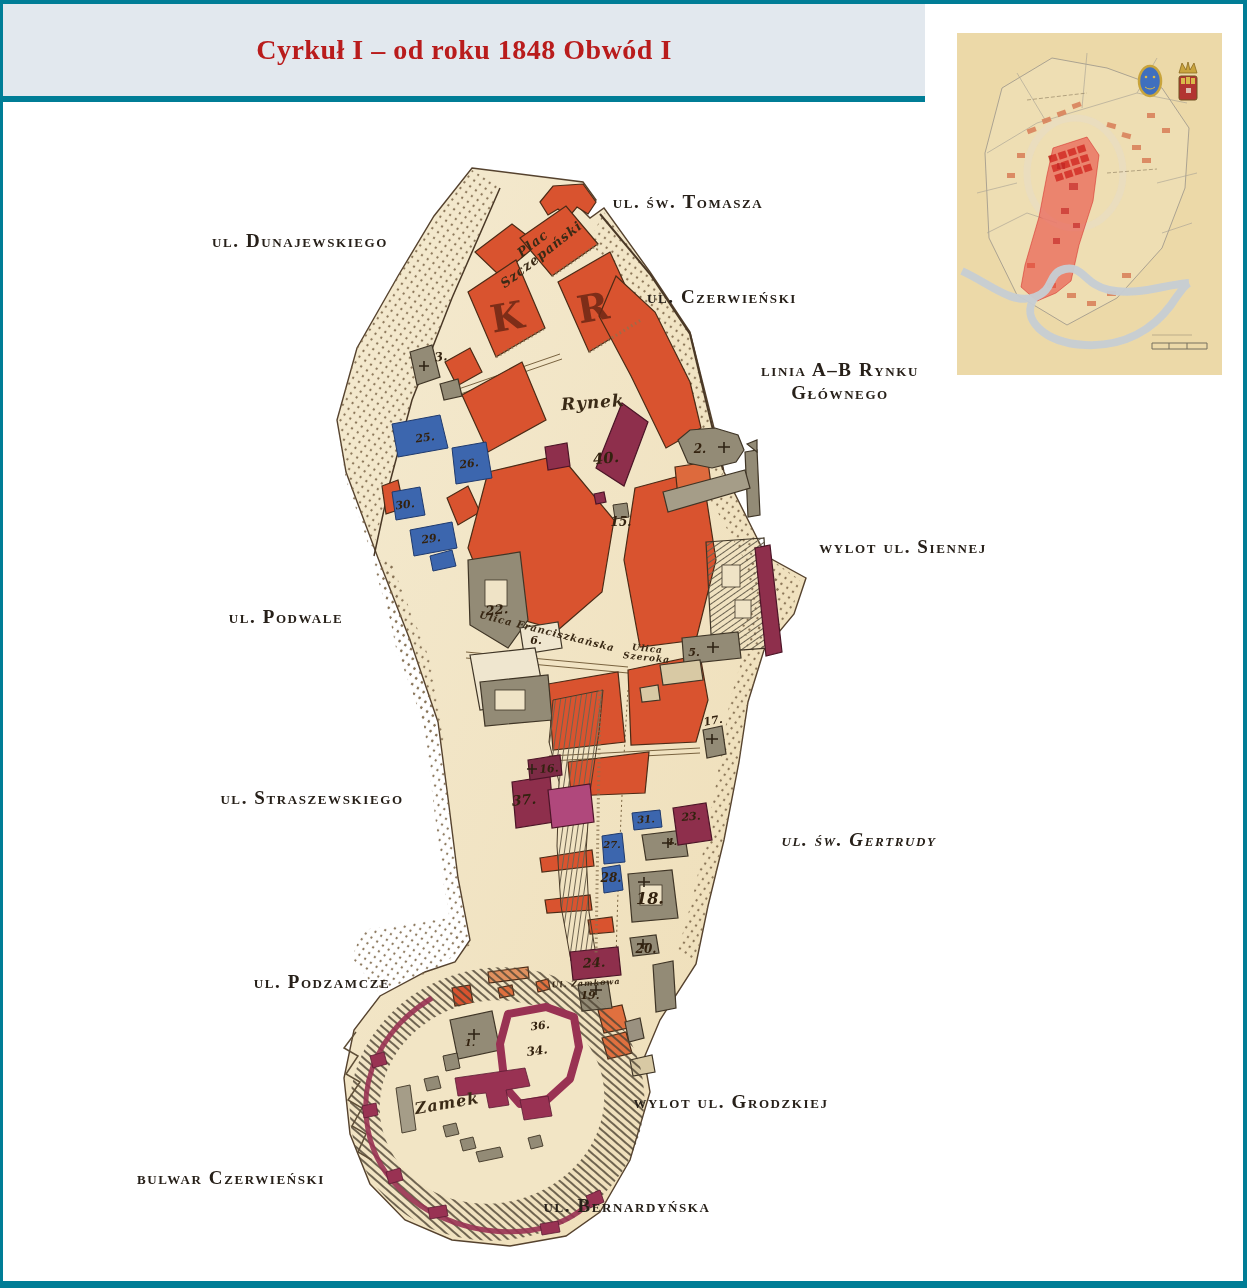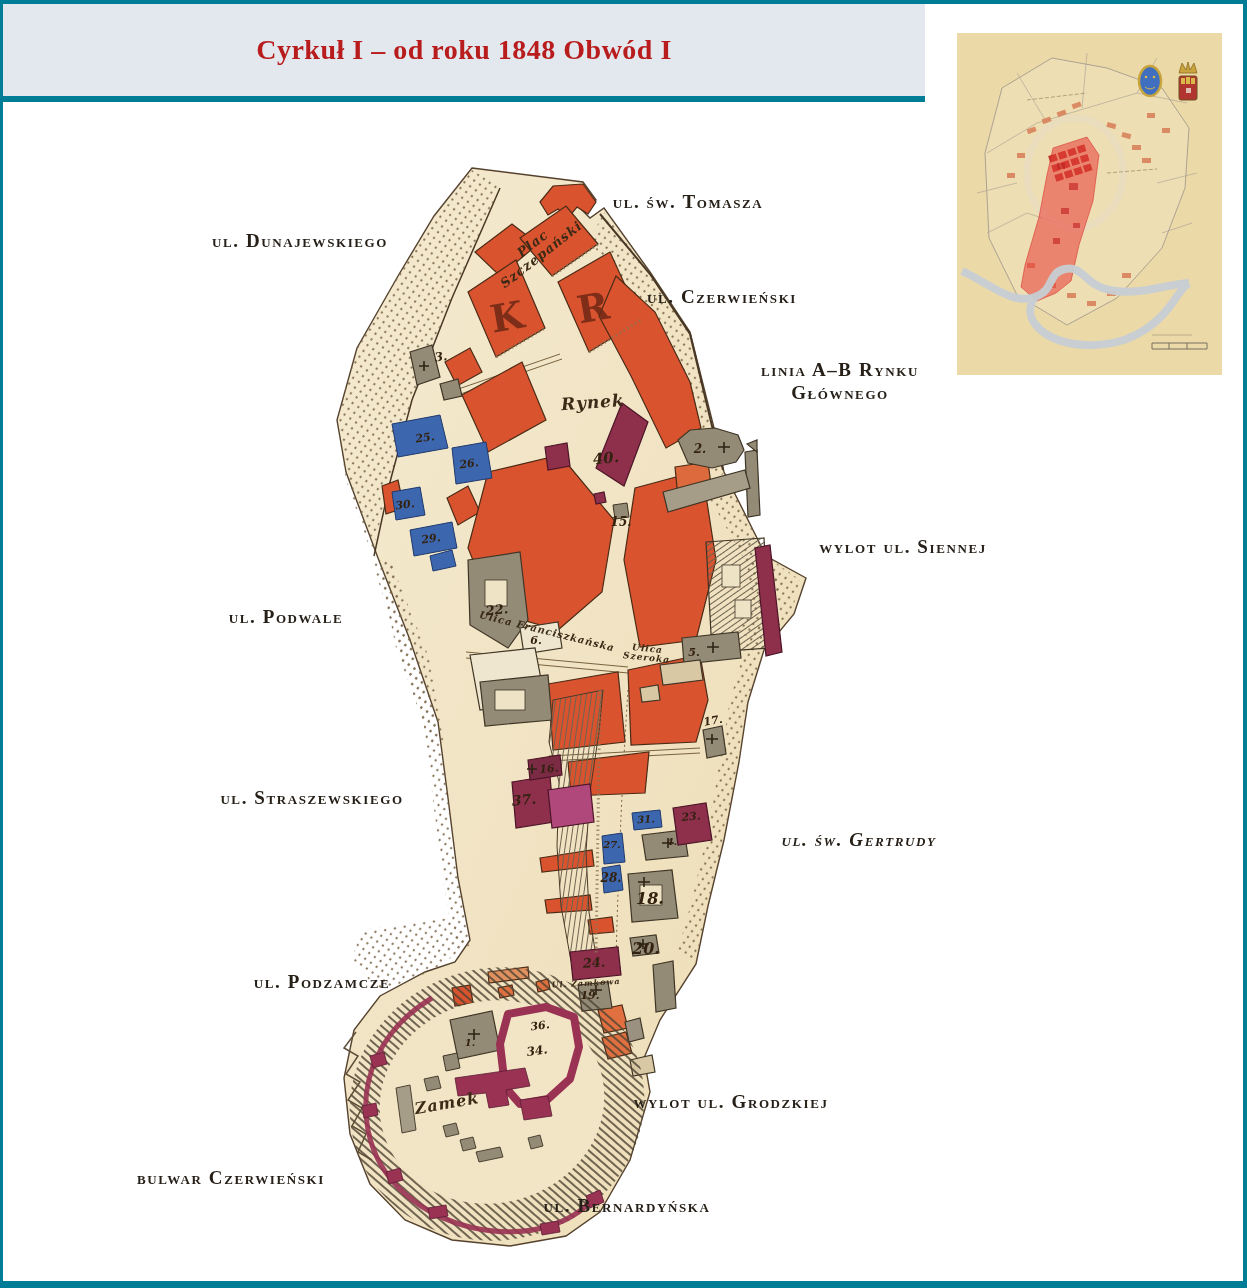--- a/index.html
+++ b/index.html
@@ -351,19 +351,19 @@
     <div class="map-label num" style="left: 694px; top: 653px; font-size: 11px; position: absolute; transform: translate(-50%, -50%) rotate(0deg);">5.</div>
     <div class="map-label num" style="left: 713px; top: 721px; font-size: 11px; position: absolute; transform: translate(-50%, -50%) rotate(-10deg);">17.</div>
     <div class="map-label num" style="left: 549px; top: 769px; font-size: 11px; position: absolute; transform: translate(-50%, -50%) rotate(-5deg);">16.</div>
     <div class="map-label num" style="left: 524px; top: 800px; font-size: 14px; position: absolute; transform: translate(-50%, -50%) rotate(-5deg);">37.</div>
     <div class="map-label num" style="left: 646px; top: 820px; font-size: 10px; position: absolute; transform: translate(-50%, -50%) rotate(-4deg);">31.</div>
     <div class="map-label num" style="left: 691px; top: 817px; font-size: 11px; position: absolute; transform: translate(-50%, -50%) rotate(-4deg);">23.</div>
     <div class="map-label num" style="left: 612px; top: 845px; font-size: 10px; position: absolute; transform: translate(-50%, -50%) rotate(0deg);">27.</div>
     <div class="map-label num" style="left: 611px; top: 878px; font-size: 12px; position: absolute; transform: translate(-50%, -50%) rotate(0deg);">28.</div>
     <div class="map-label num" style="left: 672px; top: 842px; font-size: 10px; position: absolute; transform: translate(-50%, -50%) rotate(0deg);">4.</div>
     <div class="map-label num" style="left: 650px; top: 899px; font-size: 16px; position: absolute; transform: translate(-50%, -50%) rotate(0deg);">18.</div>
-    <div class="map-label num" style="left: 646px; top: 949px; font-size: 16px; position: absolute; transform: translate(-50%, -50%) rotate(0deg);">20.</div>
+    <div class="map-label num" style="left: 646px; top: 949px; font-size: 12px; position: absolute; transform: translate(-50%, -50%) rotate(0deg);">20.</div>
     <div class="map-label num" style="left: 594px; top: 963px; font-size: 13px; position: absolute; transform: translate(-50%, -50%) rotate(-3deg);">24.</div>
     <div class="map-label num" style="left: 590px; top: 996px; font-size: 11px; position: absolute; transform: translate(-50%, -50%) rotate(0deg);">19.</div>
     <div class="map-label num" style="left: 540px; top: 1026px; font-size: 11px; position: absolute; transform: translate(-50%, -50%) rotate(-8deg);">36.</div>
     <div class="map-label num" style="left: 537px; top: 1051px; font-size: 12px; position: absolute; transform: translate(-50%, -50%) rotate(-8deg);">34.</div>
     <div class="map-label num" style="left: 470px; top: 1043px; font-size: 10px; position: absolute; transform: translate(-50%, -50%) rotate(0deg);">1.</div>
   </div>
 
 </body></html>

